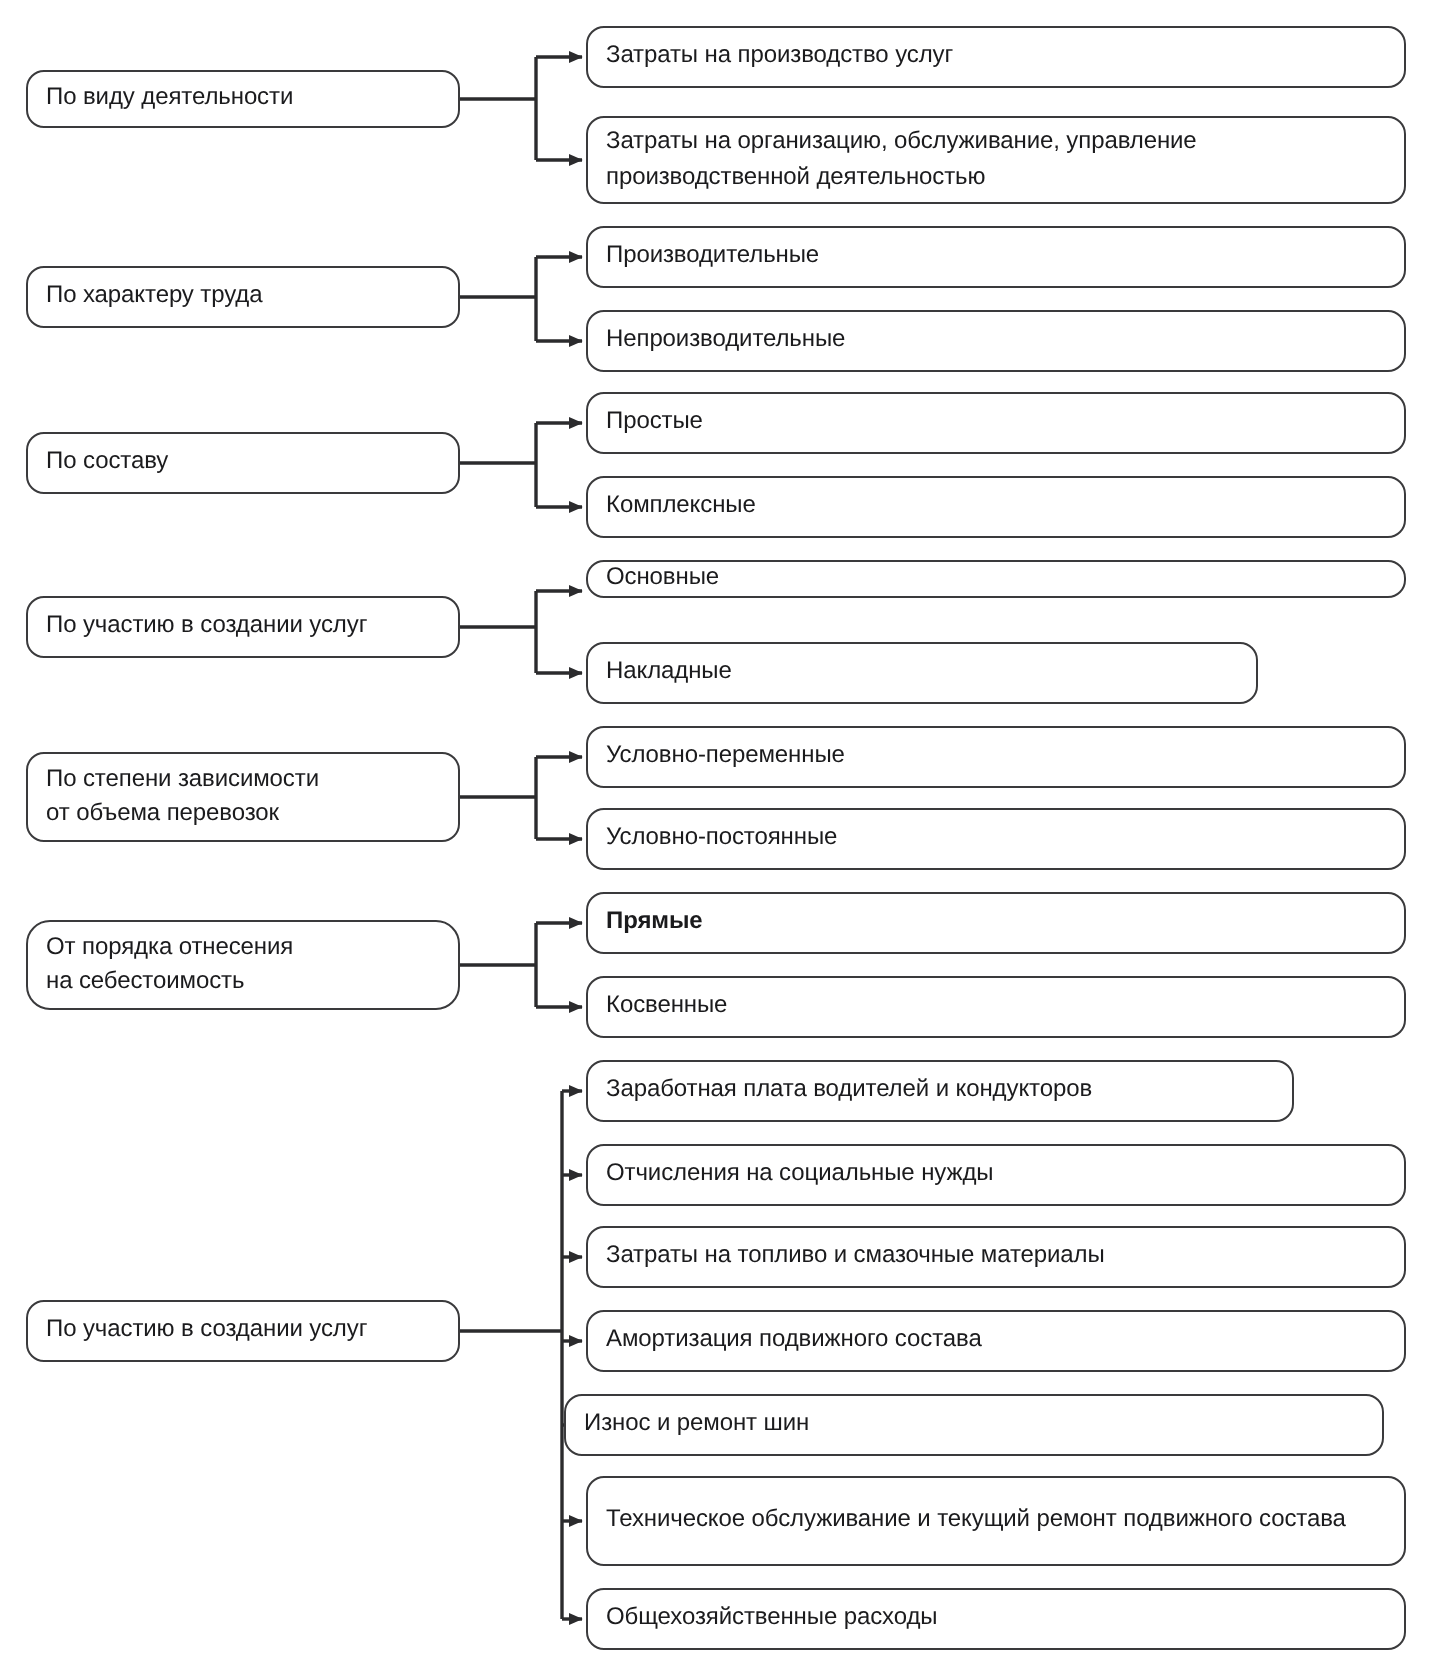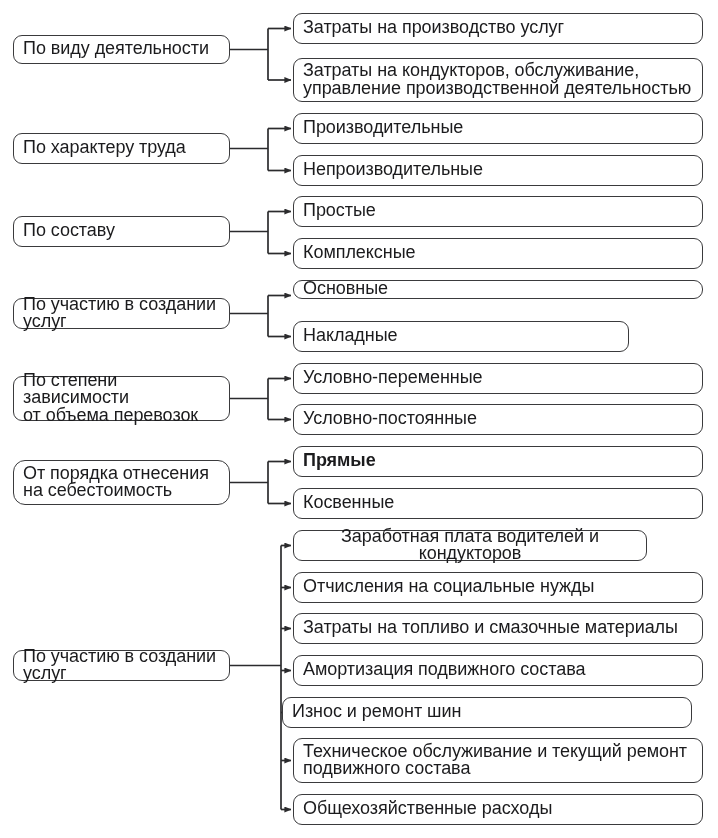--- a/index.html
+++ b/index.html
@@ -25,21 +25,21 @@
     height: 838px;
     pointer-events: none;
   }
   .node {
     position: absolute;
     box-sizing: border-box;
     border: 1.4px solid #3a3a3c;
     border-radius: 9px;
     background: #ffffff;
     color: #1b1b1d;
-    font-size: 18px;
+    font-size: 12px;
     line-height: 17.5px;
     letter-spacing: -0.05px;
     display: flex;
     align-items: center;
     padding: 3px 9px 4px 9px;
     white-space: pre-line;
   }
   .node.cat {
     left: 13px;
     width: 217px;
@@ -94,21 +94,21 @@
         <path d="M281,628.5 L291,628.5" marker-end="url(#arrowhead)"></path>
         <path d="M281,670.5 L291,670.5" marker-end="url(#arrowhead)"></path>
         <path d="M281,712.5 L291,712.5" marker-end="url(#arrowhead)"></path>
         <path d="M281,760.5 L291,760.5" marker-end="url(#arrowhead)"></path>
         <path d="M281,809.5 L291,809.5" marker-end="url(#arrowhead)"></path>
       </g>
   </svg>
   <div id="node-layer">
       <div class="node cat" style="left: 13px; top: 35px; width: 217px; height: 29px;">По виду деятельности</div>
       <div class="node item" style="left: 293px; top: 13px; width: 410px; height: 31px;">Затраты на производство услуг</div>
-      <div class="node item" style="left: 293px; top: 58px; width: 410px; height: 44px;">Затраты на кондукторов, обслуживание, управление производственной деятельностью</div>
+      <div class="node item" style="left: 293px; top: 58px; width: 410px; height: 44px;">Затраты на организацию, обслуживание, управление производственной деятельностью</div>
       <div class="node cat" style="left: 13px; top: 133px; width: 217px; height: 31px;">По характеру труда</div>
       <div class="node item" style="left: 293px; top: 113px; width: 410px; height: 31px;">Производительные</div>
       <div class="node item" style="left: 293px; top: 155px; width: 410px; height: 31px;">Непроизводительные</div>
       <div class="node cat" style="left: 13px; top: 216px; width: 217px; height: 31px;">По составу</div>
       <div class="node item" style="left: 293px; top: 196px; width: 410px; height: 31px;">Простые</div>
       <div class="node item" style="left: 293px; top: 238px; width: 410px; height: 31px;">Комплексные</div>
       <div class="node cat" style="left: 13px; top: 298px; width: 217px; height: 31px;">По участию в создании услуг</div>
       <div class="node item" style="left: 293px; top: 280px; width: 410px; height: 19px;">Основные</div>
       <div class="node item" style="left: 293px; top: 321px; width: 336px; height: 31px;">Накладные</div>
       <div class="node cat two-line" style="left: 13px; top: 376px; width: 217px; height: 45px;">По степени зависимости

